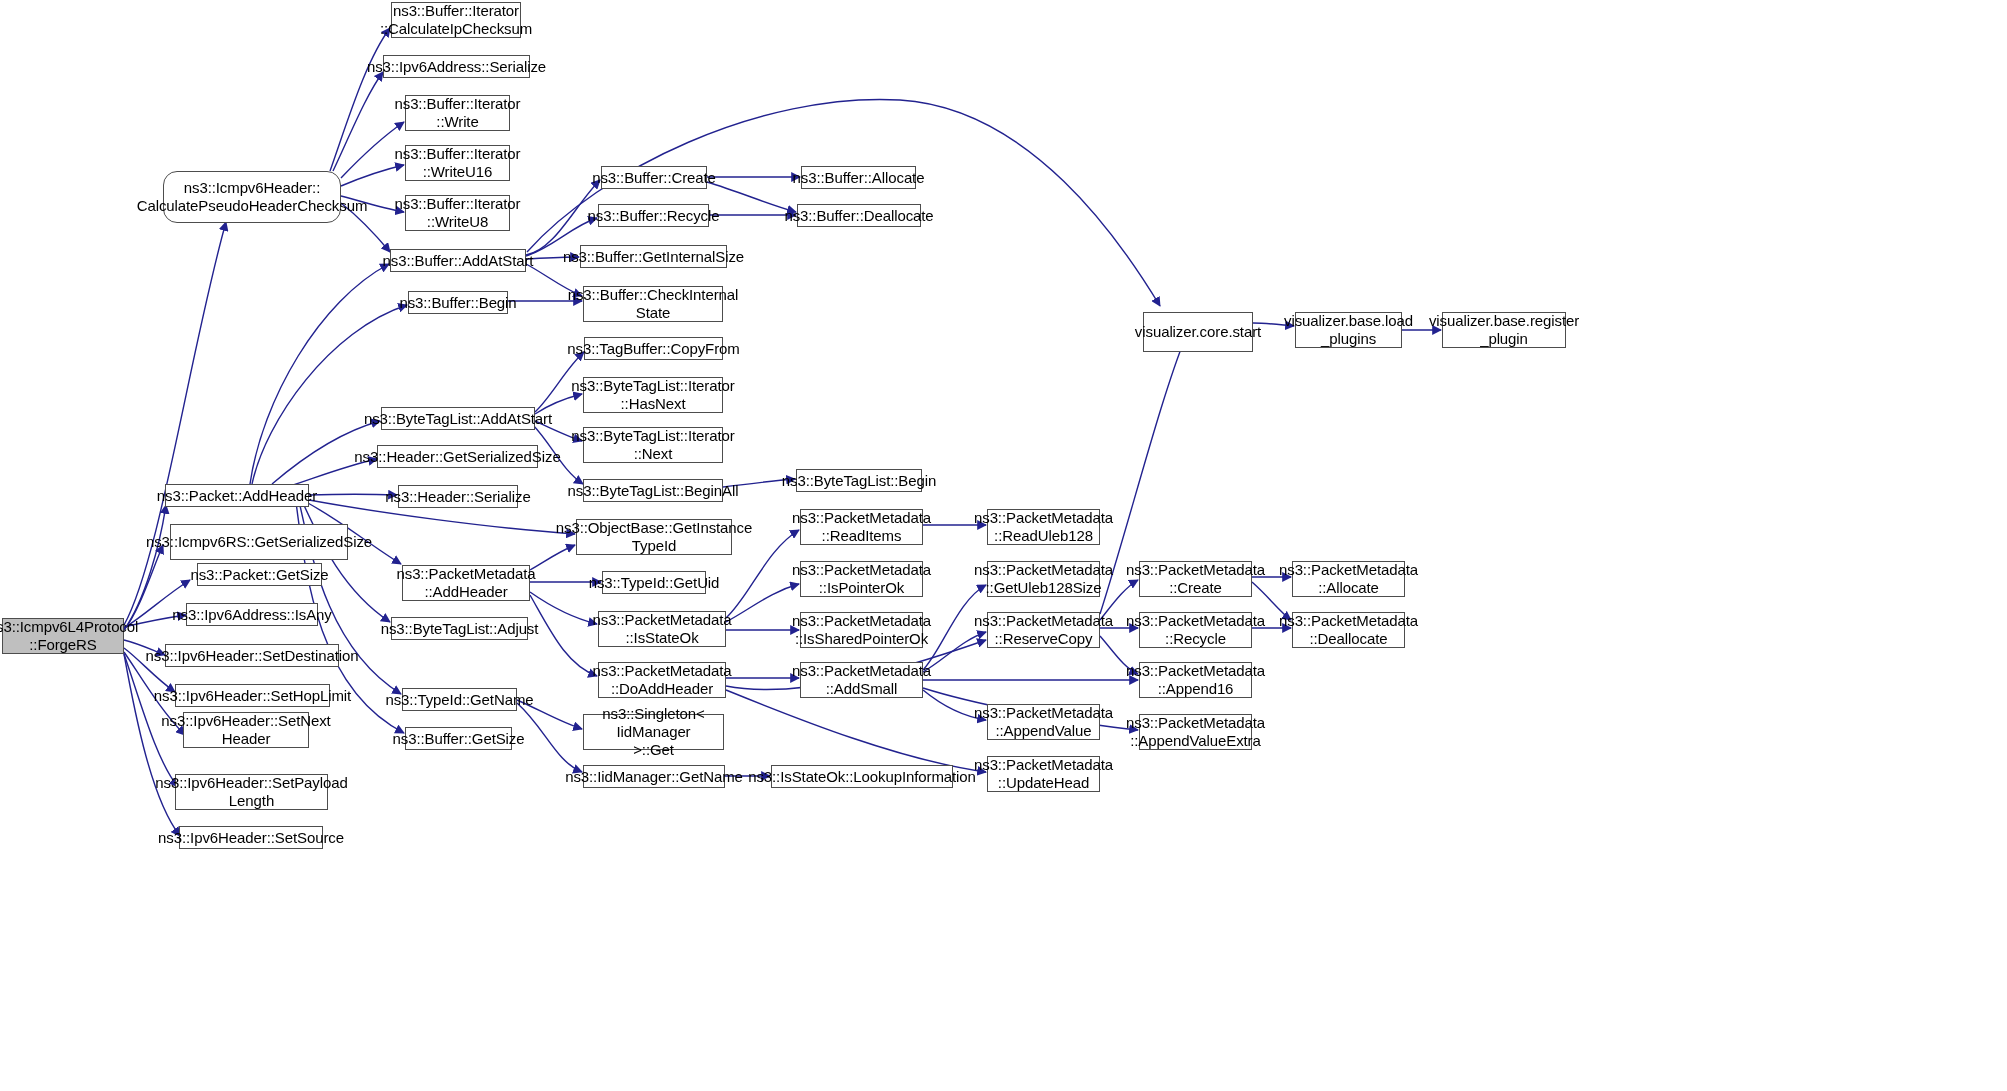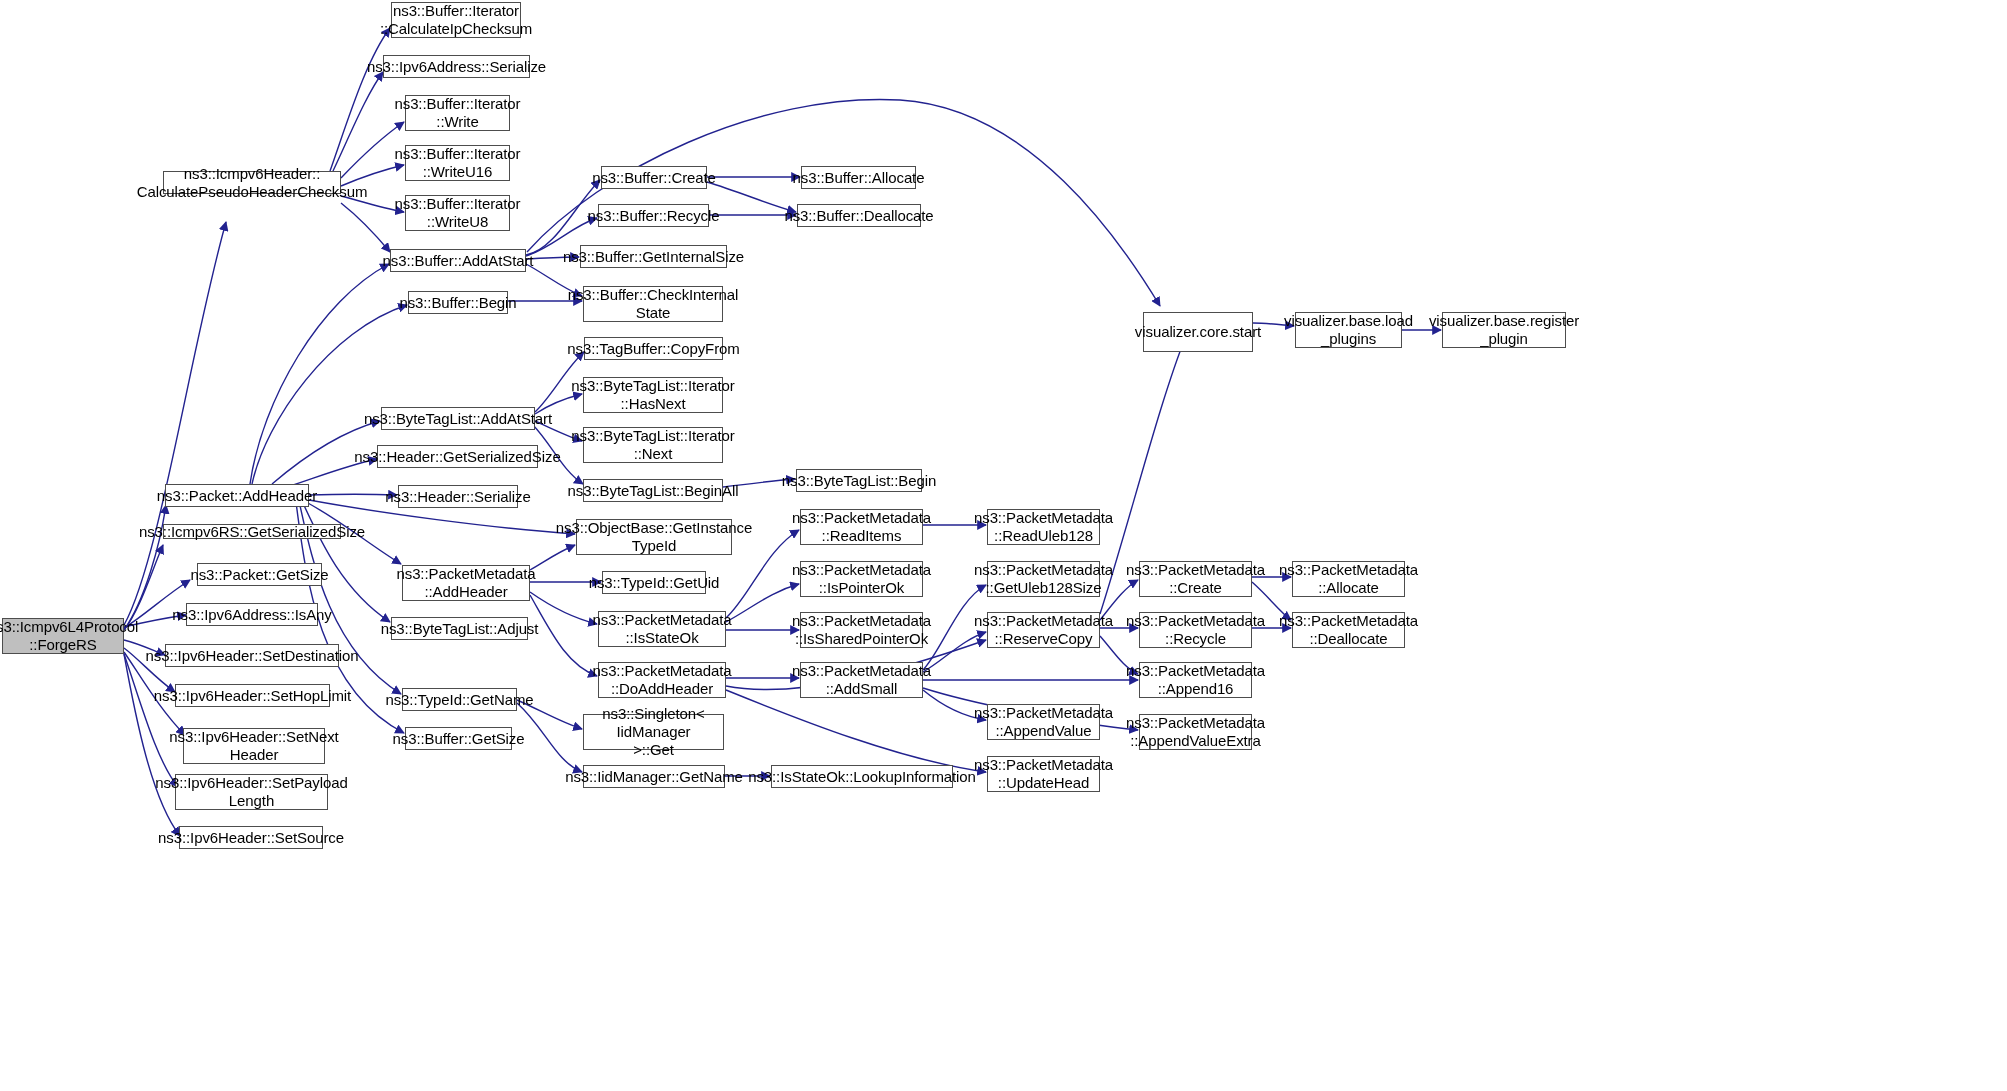--- a/index.html
+++ b/index.html
@@ -105,21 +105,21 @@
         <path d="M725,776 C744,776 760,776 770,776" fill="none" stroke="#22228f" stroke-width="1.4" marker-end="url(#arrow)"></path>
         <path d="M517,700 C540,710 560,722 582,729" fill="none" stroke="#22228f" stroke-width="1.4" marker-end="url(#arrow)"></path>
         <path d="M517,703 C545,728 556,762 582,772" fill="none" stroke="#22228f" stroke-width="1.4" marker-end="url(#arrow)"></path>
         <path d="M1253,323 C1268,323 1282,325 1294,326" fill="none" stroke="#22228f" stroke-width="1.4" marker-end="url(#arrow)"></path>
         <path d="M1402,330 C1418,330 1430,330 1441,330" fill="none" stroke="#22228f" stroke-width="1.4" marker-end="url(#arrow)"></path>
       </g>
   </svg>
   <div id="node-layer">
       <div class="node root" style="left: 2px; top: 618px; width: 122px; height: 36px;"><span>ns3::Icmpv6L4Protocol
 ::ForgeRS</span></div>
-      <div class="node" style="left: 163px; top: 171px; width: 178px; height: 23px;"><span>ns3::Icmpv6Header::
+      <div class="node" style="left: 163px; top: 171px; width: 178px; height: 52px; border-radius: 14px;"><span>ns3::Icmpv6Header::
 CalculatePseudoHeaderChecksum</span></div>
       <div class="node" style="left: 391px; top: 2px; width: 130px; height: 36px;"><span>ns3::Buffer::Iterator
 ::CalculateIpChecksum</span></div>
       <div class="node" style="left: 383px; top: 55px; width: 147px; height: 23px;"><span>ns3::Ipv6Address::Serialize</span></div>
       <div class="node" style="left: 405px; top: 95px; width: 105px; height: 36px;"><span>ns3::Buffer::Iterator
 ::Write</span></div>
       <div class="node" style="left: 405px; top: 145px; width: 105px; height: 36px;"><span>ns3::Buffer::Iterator
 ::WriteU16</span></div>
       <div class="node" style="left: 405px; top: 195px; width: 105px; height: 36px;"><span>ns3::Buffer::Iterator
 ::WriteU8</span></div>
@@ -139,26 +139,26 @@
 ::Next</span></div>
       <div class="node" style="left: 381px; top: 407px; width: 154px; height: 23px;"><span>ns3::ByteTagList::AddAtStart</span></div>
       <div class="node" style="left: 377px; top: 445px; width: 161px; height: 23px;"><span>ns3::Header::GetSerializedSize</span></div>
       <div class="node" style="left: 583px; top: 479px; width: 140px; height: 23px;"><span>ns3::ByteTagList::BeginAll</span></div>
       <div class="node" style="left: 796px; top: 469px; width: 126px; height: 23px;"><span>ns3::ByteTagList::Begin</span></div>
       <div class="node" style="left: 165px; top: 484px; width: 144px; height: 23px;"><span>ns3::Packet::AddHeader</span></div>
       <div class="node" style="left: 398px; top: 485px; width: 120px; height: 23px;"><span>ns3::Header::Serialize</span></div>
       <div class="node" style="left: 576px; top: 519px; width: 156px; height: 36px;"><span>ns3::ObjectBase::GetInstance
 TypeId</span></div>
       <div class="node" style="left: 602px; top: 571px; width: 104px; height: 23px;"><span>ns3::TypeId::GetUid</span></div>
-      <div class="node" style="left: 163px; top: 524px; width: 178px; height: 15px;"><span>ns3::Icmpv6RS::GetSerializedSize</span></div>
+      <div class="node" style="left: 170px; top: 524px; width: 178px; height: 36px;"><span>ns3::Icmpv6RS::GetSerializedSize</span></div>
       <div class="node" style="left: 190px; top: 563px; width: 125px; height: 23px; margin-left: 7px;"><span>ns3::Packet::GetSize</span></div>
       <div class="node" style="left: 186px; top: 603px; width: 132px; height: 23px;"><span>ns3::Ipv6Address::IsAny</span></div>
       <div class="node" style="left: 165px; top: 644px; width: 174px; height: 23px;"><span>ns3::Ipv6Header::SetDestination</span></div>
       <div class="node" style="left: 175px; top: 684px; width: 155px; height: 23px;"><span>ns3::Ipv6Header::SetHopLimit</span></div>
-      <div class="node" style="left: 183px; top: 728px; width: 142px; height: 36px;"><span>ns3::Ipv6Header::SetNext
+      <div class="node" style="left: 183px; top: 712px; width: 126px; height: 36px;"><span>ns3::Ipv6Header::SetNext
 Header</span></div>
       <div class="node" style="left: 175px; top: 774px; width: 153px; height: 36px;"><span>ns3::Ipv6Header::SetPayload
 Length</span></div>
       <div class="node" style="left: 179px; top: 826px; width: 144px; height: 23px;"><span>ns3::Ipv6Header::SetSource</span></div>
       <div class="node" style="left: 402px; top: 565px; width: 128px; height: 36px;"><span>ns3::PacketMetadata
 ::AddHeader</span></div>
       <div class="node" style="left: 391px; top: 617px; width: 137px; height: 23px;"><span>ns3::ByteTagList::Adjust</span></div>
       <div class="node" style="left: 598px; top: 611px; width: 128px; height: 36px;"><span>ns3::PacketMetadata
 ::IsStateOk</span></div>
       <div class="node" style="left: 598px; top: 662px; width: 128px; height: 36px;"><span>ns3::PacketMetadata

